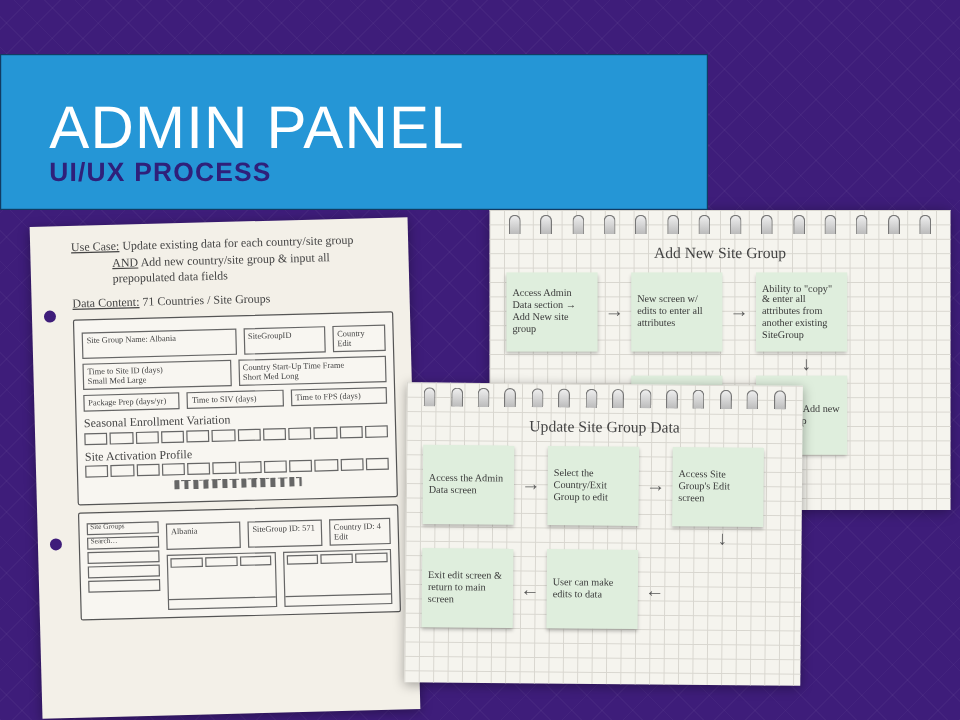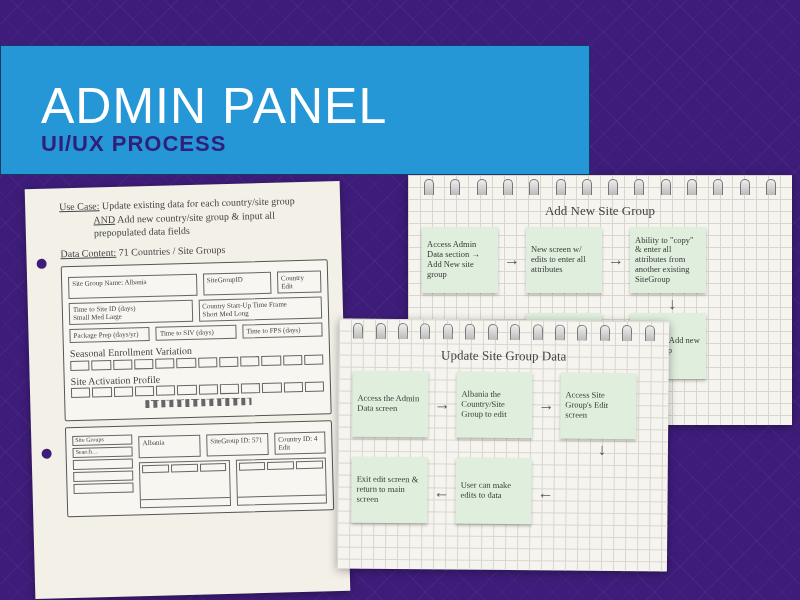--- a/index.html
+++ b/index.html
@@ -308,21 +308,21 @@
       <span></span>
       <span></span>
       <span></span>
       <span></span>
       <span></span>
       <span></span>
     </div>
   <div class="pad-title">Update Site Group Data</div>
   <div class="flow">
     <div class="sticky">Access the Admin Data screen</div>
-    <div class="sticky">Albania the Country/Site Group to edit</div>
+    <div class="sticky">Select the Country/Exit Group to edit</div>
     <div class="sticky">Access Site Group's Edit screen</div>
     <div class="sticky">Exit edit screen &amp; return to main screen</div>
     <div class="sticky">User can make edits to data</div>
     <span class="arrow" style="left:82px; top:24px;">→</span>
     <span class="arrow" style="left:186px; top:24px;">→</span>
     <span class="arrow" style="left:246px; top:68px;">↓</span>
     <span class="arrow" style="left:186px; top:112px;">←</span>
     <span class="arrow" style="left:82px; top:112px;">←</span>
   </div>
 </div>

